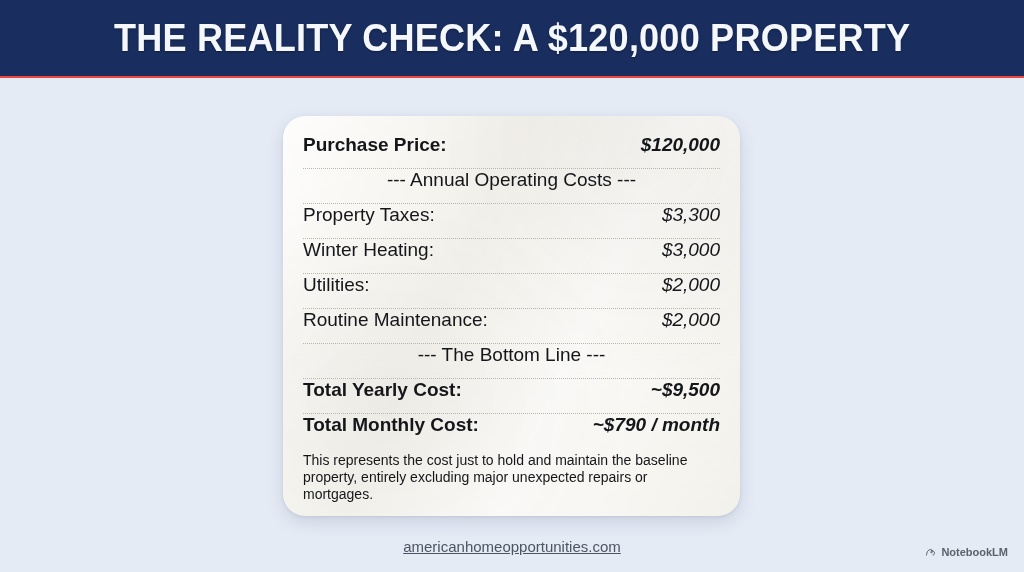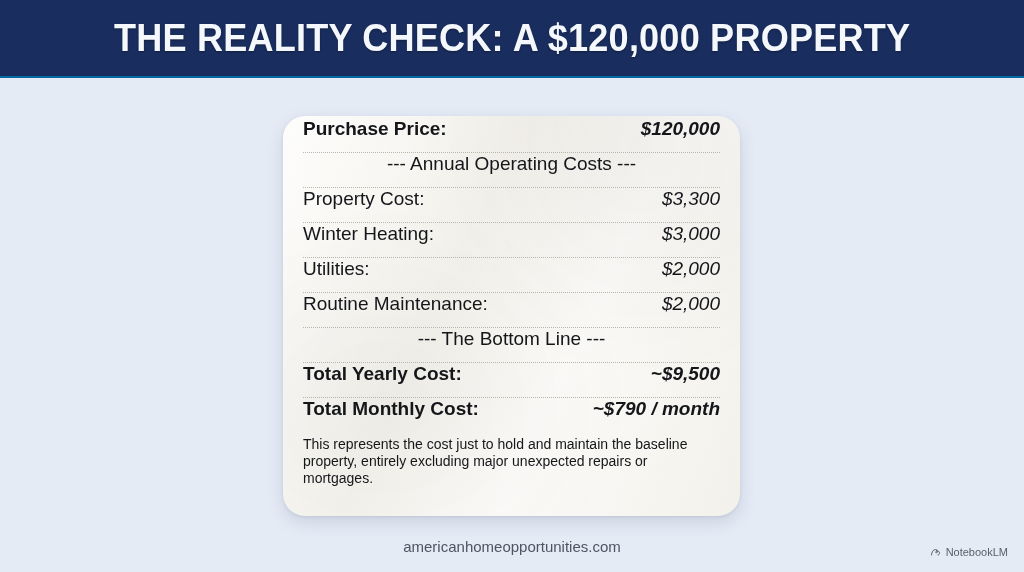--- a/index.html
+++ b/index.html
@@ -20,21 +20,21 @@
     position: absolute;
     top: 0;
     left: 0;
     width: 1024px;
     height: 78px;
     background: #192d5e;
     display: flex;
     align-items: center;
     justify-content: center;
     box-sizing: border-box;
-    border-bottom: 2px solid #0369a1;
+    border-bottom: 2px solid #ef4444;
   }
   .header-title {
     color: #f4f7fb;
     font-family: "Liberation Sans Narrow", "Liberation Sans", sans-serif;
     font-size: 38px;
     font-weight: bold;
     letter-spacing: 0.2px;
     transform: scaleX(0.95);
     text-shadow: 0 1px 2px rgba(0,0,0,0.35);
     white-space: nowrap;
@@ -47,21 +47,21 @@
     top: 116px;
     width: 457px;
     height: 400px;
     background: #f4f2ec;
     background-image:
       linear-gradient(115deg, rgba(255,255,255,0.85) 0%, rgba(242,240,233,0.4) 38%, rgba(255,255,255,0.6) 62%, rgba(238,236,228,0.5) 100%),
       linear-gradient(0deg, rgba(247,245,240,1) 0%, rgba(243,241,235,1) 100%);
     border-radius: 22px;
     box-shadow: 0 6px 16px rgba(80,95,125,0.18), 0 1px 3px rgba(80,95,125,0.12);
     box-sizing: border-box;
-    padding: 2px 20px 14px 20px;
+    padding: 18px 20px 14px 20px;
     overflow: hidden;
   }
   .card::after {
     content: "";
     position: absolute;
     inset: 0;
     border-radius: 22px;
     pointer-events: none;
     background:
       radial-gradient(ellipse at 78% 8%, rgba(0,0,0,0.035) 0%, rgba(0,0,0,0) 45%),
@@ -108,32 +108,34 @@
 
   
   .footer-url {
     position: absolute;
     left: 0;
     top: 538px;
     width: 1024px;
     text-align: center;
     font-size: 15px;
     color: #4c5563;
+    text-decoration: underline;
   }
   .watermark {
     position: absolute;
     right: 16px;
     top: 546px;
     display: flex;
     align-items: center;
     gap: 4px;
     font-size: 11px;
     color: #5a6personally;
     color: #5b6personally;
     color: #5a616e;
+    font-weight: bold;
   }
   .watermark svg { display: block; }
 </style>
 </head>
 <body>
 
 <div class="header-band">
   <div class="header-title">THE REALITY CHECK: A $120,000 PROPERTY</div>
 </div>
 
@@ -143,21 +145,21 @@
     <div class="row bold">
       <span class="label">Purchase Price:</span>
       <span class="value">$120,000</span>
     </div>
 
     <div class="row section">
       <span class="label">--- Annual Operating Costs ---</span>
     </div>
 
     <div class="row">
-      <span class="label">Property Cost:</span>
+      <span class="label">Property Taxes:</span>
       <span class="value">$3,300</span>
     </div>
 
     <div class="row">
       <span class="label">Winter Heating:</span>
       <span class="value">$3,000</span>
     </div>
 
     <div class="row">
       <span class="label">Utilities:</span>

